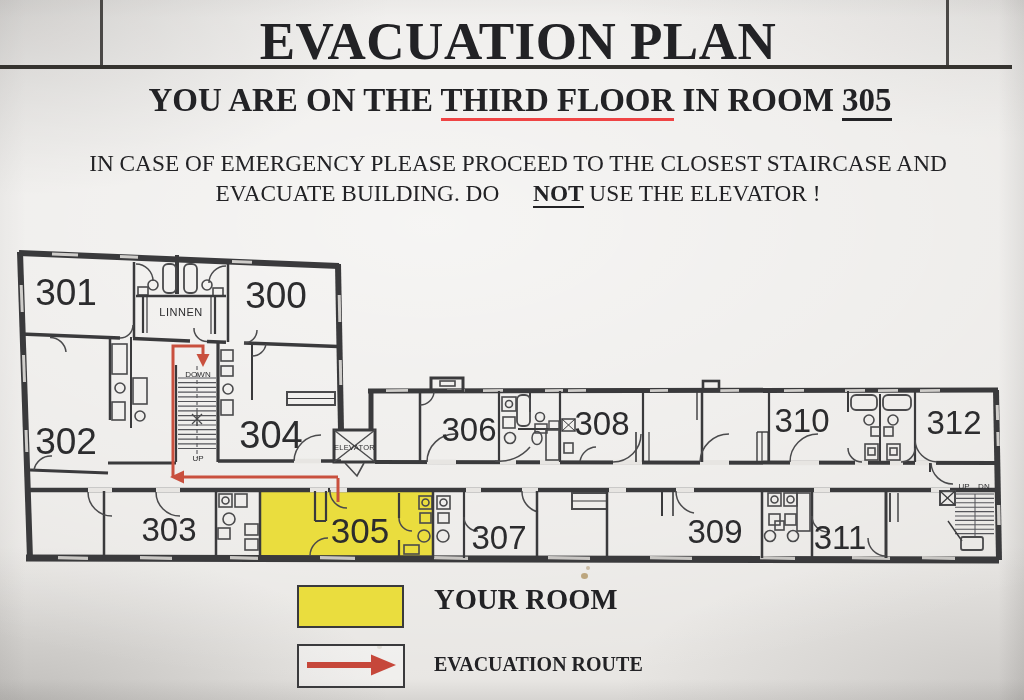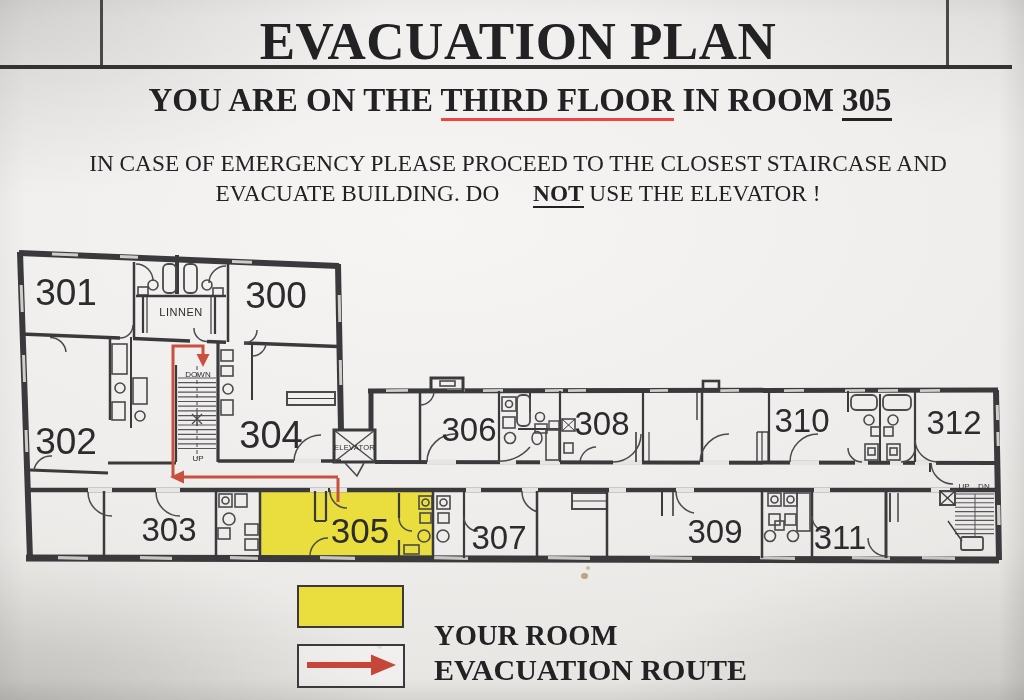--- a/index.html
+++ b/index.html
@@ -320,14 +320,14 @@
 <div class="abs" style="left:581px;top:573px;width:7px;height:6px;border-radius:50%;background:rgba(150,110,40,0.55);"></div>
 <div class="abs" style="left:586px;top:566px;width:4px;height:4px;border-radius:50%;background:rgba(140,100,40,0.35);"></div>
 <div class="abs" style="left:322px;top:592px;width:4px;height:4px;border-radius:50%;background:rgba(120,100,60,0.30);"></div>
 <div class="abs" style="left:377px;top:645px;width:5px;height:4px;border-radius:50%;background:rgba(130,120,90,0.25);"></div>
 <div class="abs" style="left:297px;top:585px;width:103px;height:39px;background:#eadd3e;border:2px solid #3a3a3c;"></div>
 <div class="abs" style="left:297px;top:644px;width:104px;height:40px;background:rgba(255,255,255,0.35);border:2px solid #3a3a3c;"></div>
 <svg class="abs" style="left:297px;top:644px;" width="108" height="44" viewBox="0 0 108 44">
   <line x1="10" y1="21" x2="78" y2="21" stroke="#c6473a" stroke-width="6"></line>
   <path d="M99,21 L74,10.5 L74,31.5 Z" fill="#c6473a"></path>
 </svg>
-<div class="abs" id="leg1" style="left:434px;top:620px;font-size:28.6px;font-weight:bold;color:#222225;">YOUR ROOM</div>
-<div class="abs" id="leg2" style="left:434px;top:653px;font-size:30px;font-weight:bold;color:#222225;">EVACUATION ROUTE</div>
+<div class="abs" id="leg1" style="left:434px;top:584px;font-size:28.6px;font-weight:bold;color:#222225;">YOUR ROOM</div>
+<div class="abs" id="leg2" style="left:434px;top:653px;font-size:20px;font-weight:bold;color:#222225;">EVACUATION ROUTE</div>
 
 </body></html>

